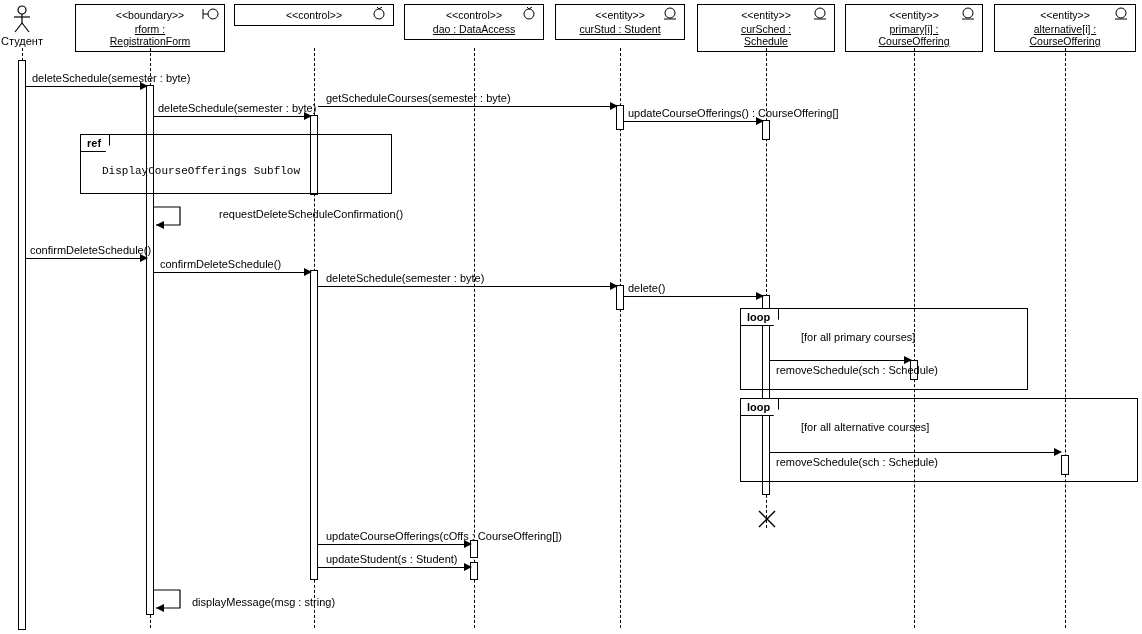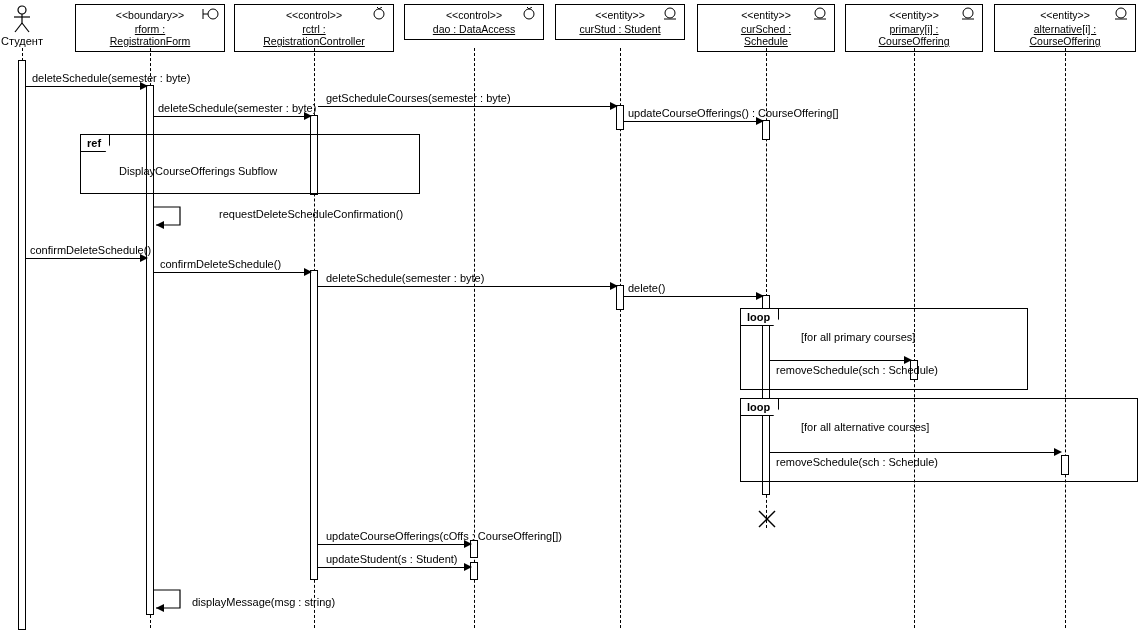--- a/index.html
+++ b/index.html
@@ -128,22 +128,20 @@
       <svg width="20" height="14">
           <line x1="3" y1="2" x2="3" y2="12" stroke="#000"></line>
           <line x1="3" y1="7" x2="8" y2="7" stroke="#000"></line>
           <circle cx="13" cy="7" r="5" fill="none" stroke="#000"></circle>
         </svg>
     </span>
   </div>
 
   <div class="head" style="left:234px; top:4px; width:160px;">
     <span class="stereo">&lt;&lt;control&gt;&gt;</span>
-    <span class="name" style="white-space:pre-line;">rctrl :
-RegistrationController</span>
     <span class="glyph">
       <svg width="20" height="14">
           <circle cx="10" cy="7" r="5" fill="none" stroke="#000"></circle>
           <path d="M10 2 L7 -1 M10 2 L13 0" stroke="#000" fill="none"></path>
         </svg>
     </span>
   </div>
 
   <div class="head" style="left:404px; top:4px; width:140px;">
     <span class="stereo">&lt;&lt;control&gt;&gt;</span>
@@ -234,23 +232,23 @@
   <div class="arrow-head-r" style="left:304px; top:112px;"></div>
 
   <div class="msg" style="left:326px; top:92px;">getScheduleCourses(semester : byte)</div>
   <div class="arrow-line" style="left:318px; top:106px; width:296px;"></div>
   <div class="arrow-head-r" style="left:610px; top:102px;"></div>
 
   <div class="msg" style="left:628px; top:107px;">updateCourseOfferings() : CourseOffering[]</div>
   <div class="arrow-line" style="left:624px; top:121px; width:136px;"></div>
   <div class="arrow-head-r" style="left:756px; top:117px;"></div>
 
-  <div class="frag" style="left:80px; top:134px; width:340px; height:60px;">
+  <div class="frag" style="left:80px; top:134px; width:312px; height:60px;">
     <div class="frag-label">ref</div>
-    <div style="position:absolute; left:38px; top:30px;">DisplayCourseOfferings Subflow</div>
+    <div style="position:absolute; left:21px; top:30px;font-family:Liberation Mono, monospace;">DisplayCourseOfferings Subflow</div>
   </div>
 
   <div class="msg" style="left:192px; top:208px;padding-left:27px;">requestDeleteScheduleConfirmation()</div>
   <svg style="position:absolute; left:150px; top:205px;" width="40" height="28">
     <path d="M4 2 H30 V20 H6" fill="none" stroke="#000" stroke-width="1.2"></path>
     <polygon points="6,20 14,16 14,24" fill="#000"></polygon>
   </svg>
 
   <div class="msg" style="left:30px; top:244px;">confirmDeleteSchedule()</div>
   <div class="arrow-line" style="left:26px; top:258px; width:118px;"></div>

